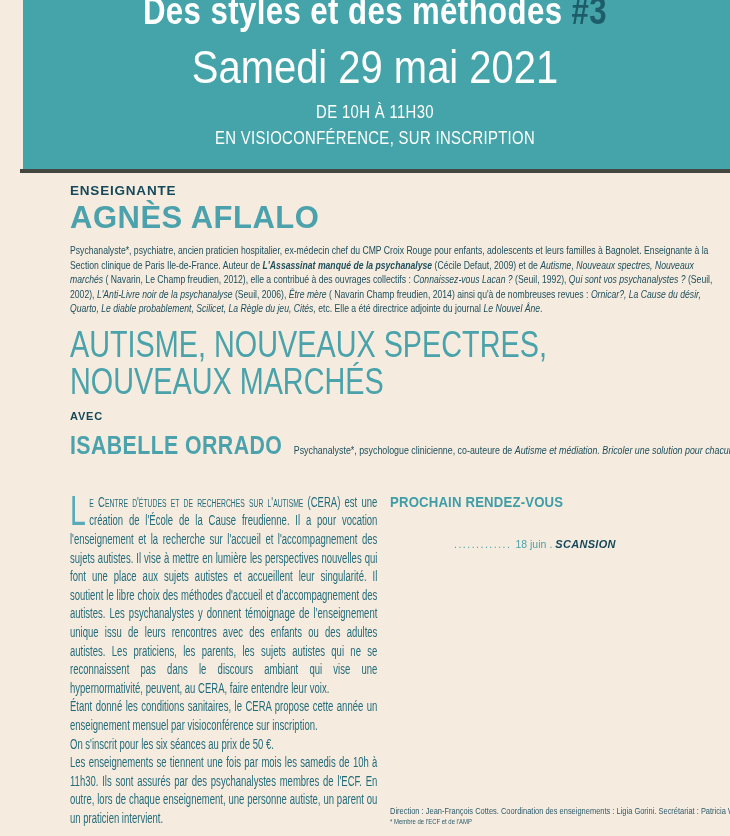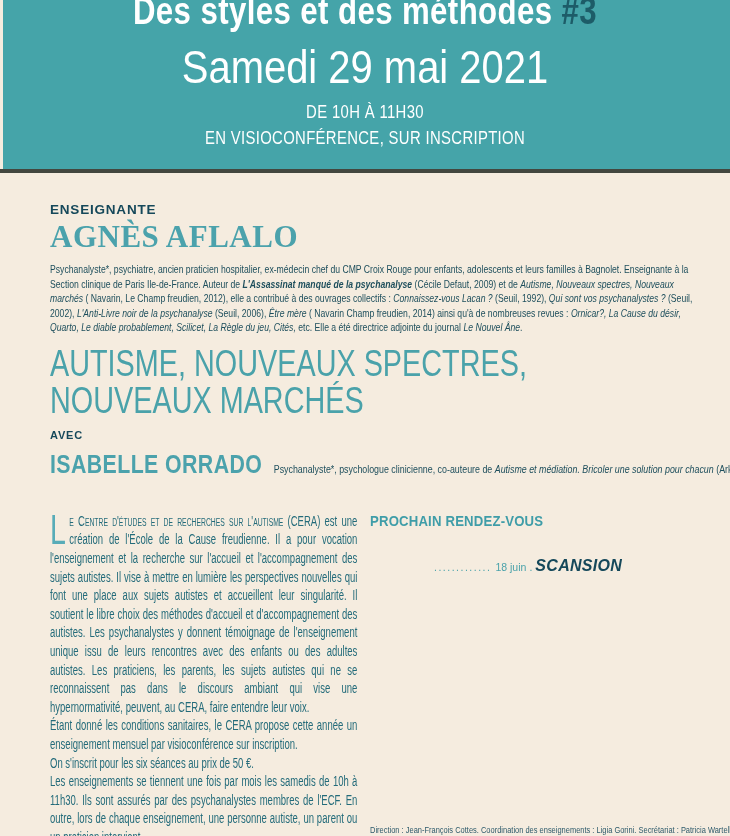--- a/index.html
+++ b/index.html
@@ -4,20 +4,21 @@
 <style>
   * { margin:0; padding:0; box-sizing:border-box; }
   html,body { background:#888; }
   .poster {
     position:relative;
     width:730px; height:836px;
     margin:0 auto;
     background:#f5ecdf;
     overflow:hidden;
     font-family:"Liberation Sans", sans-serif;
+    padding-left:20px;
   }
   
   .banner {
     position:relative;
     height:169px;
     background:#45a4a9;
     color:#ffffff;
     text-align:center;
     overflow:hidden;
   }
@@ -45,29 +46,28 @@
     letter-spacing:0.4px;
     white-space:nowrap;
   }
   .banner-time { margin-top:14px; }
   .banner-mode { margin-top:8px; }
   .divider { height:4px; background:#43473f; }
 
   
   main { position:relative; padding:0 24px 0 50px; }
   .role {
-    margin-top:29px;
+    margin-top:10px;
     font-size:13.5px; font-weight:bold; letter-spacing:0.8px;
     color:#15485a;
   }
   .teacher-name {
     margin-top:2px;
     font-size:31px; font-weight:bold; letter-spacing:0.5px;
     color:#4ba2ac;
-    font-family:Liberation Serif, serif;
   }
   .bio {
     margin-top:7px;
     width:818px;
     transform:scaleX(0.80); transform-origin:left top;
     font-size:10.8px; line-height:14.6px;
     color:#1d4e5c;
   }
   .seg-i { font-style:italic; }
   .seg-bi { font-style:italic; font-weight:bold; }
@@ -129,21 +129,21 @@
   .next-line {
     margin-top:27px; margin-left:64px;
     font-size:10.5px; color:#4aa2aa;
     white-space:nowrap;
   }
   .leader { letter-spacing:1.5px; }
   .next-date { margin-left:4px; }
   .next-sep { margin:0 3px; }
   .next-title {
     color:#15485a; font-weight:bold; font-style:italic;
-    font-size:16px; letter-spacing:0.3px;
+    font-size:11px; letter-spacing:0.3px;
   }
   .footer-credits {
     margin-top:auto;
     font-size:8.8px; color:#2d5a6b;
     transform:scaleX(0.85); transform-origin:left bottom;
     white-space:nowrap;
   }
   .footer-note {
     margin-top:2px; margin-bottom:6px;
     font-size:7px; color:#2d5a6b;

